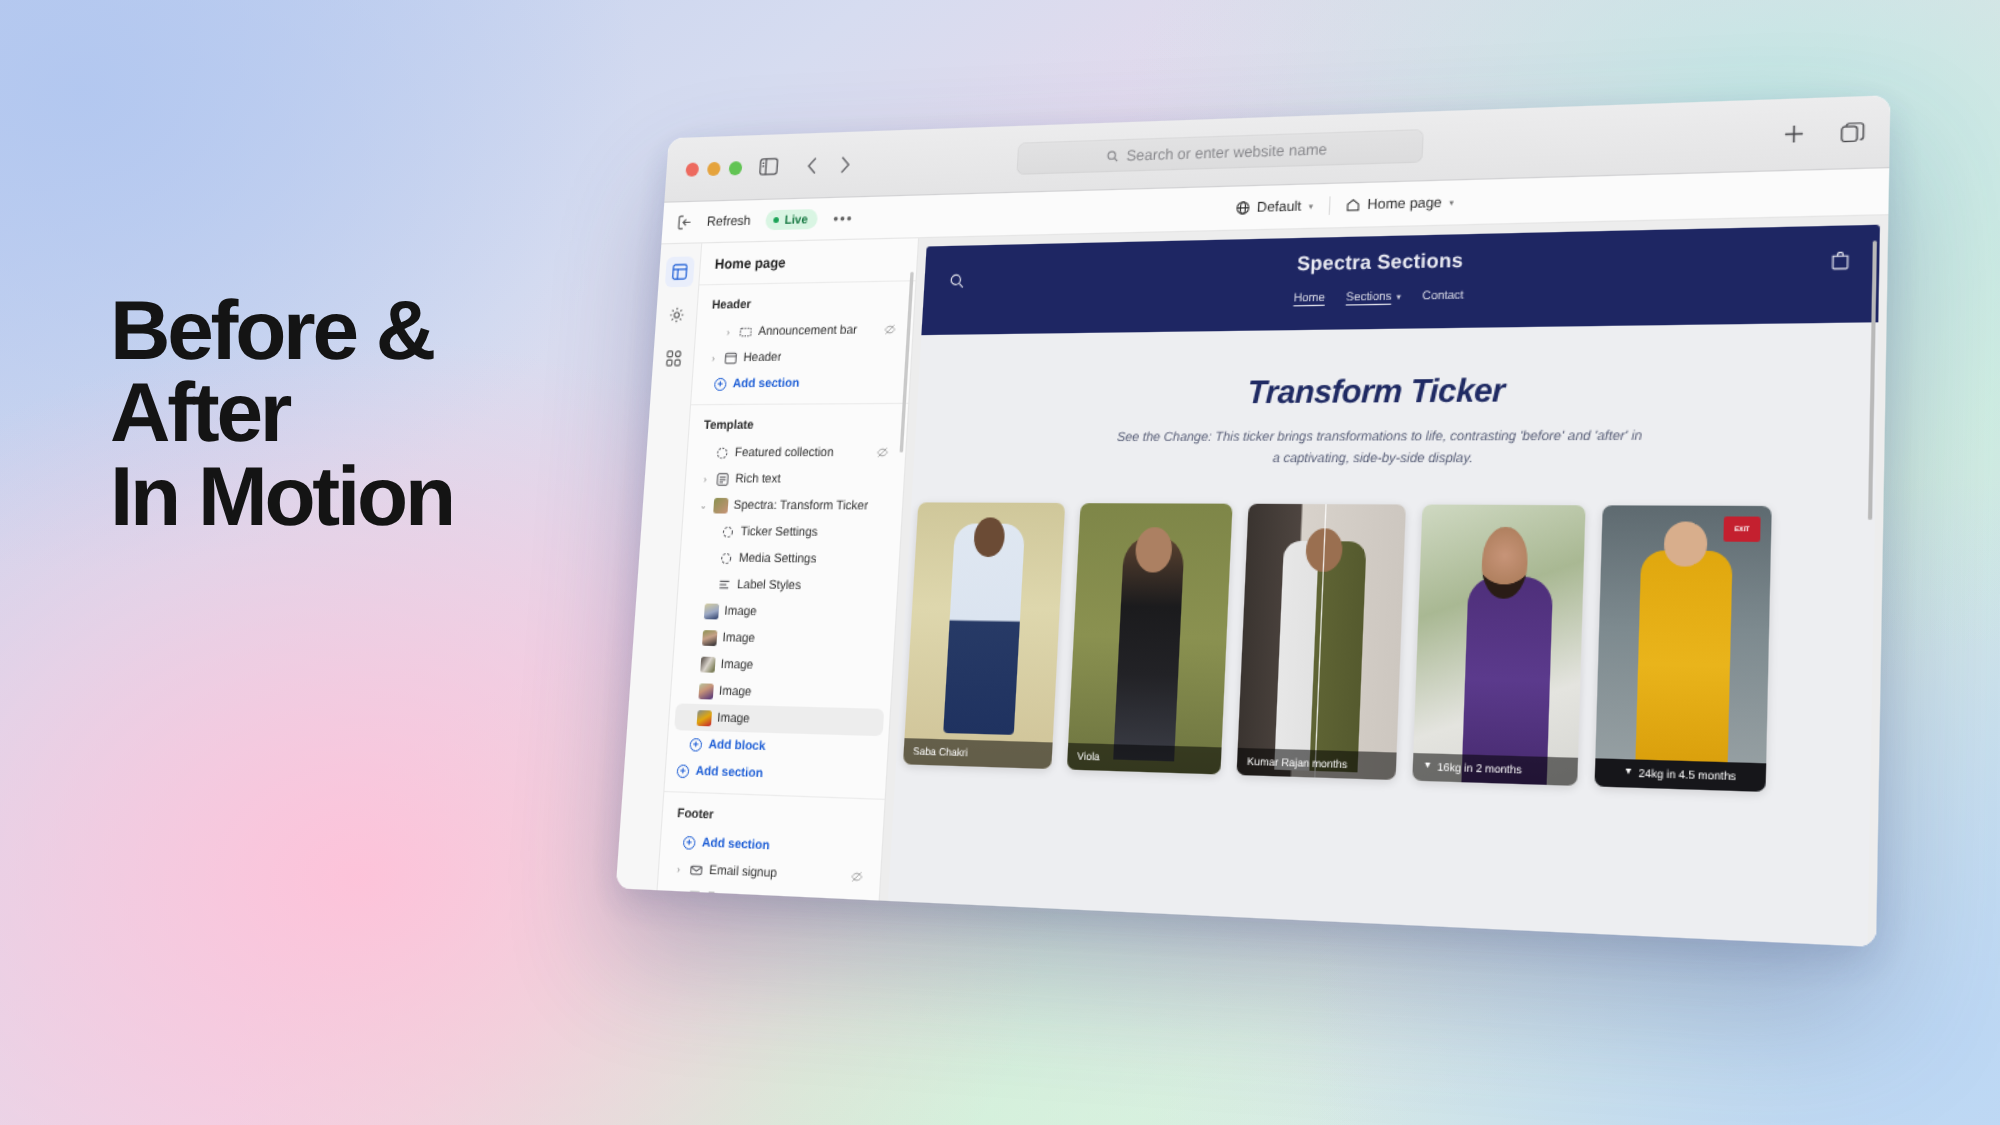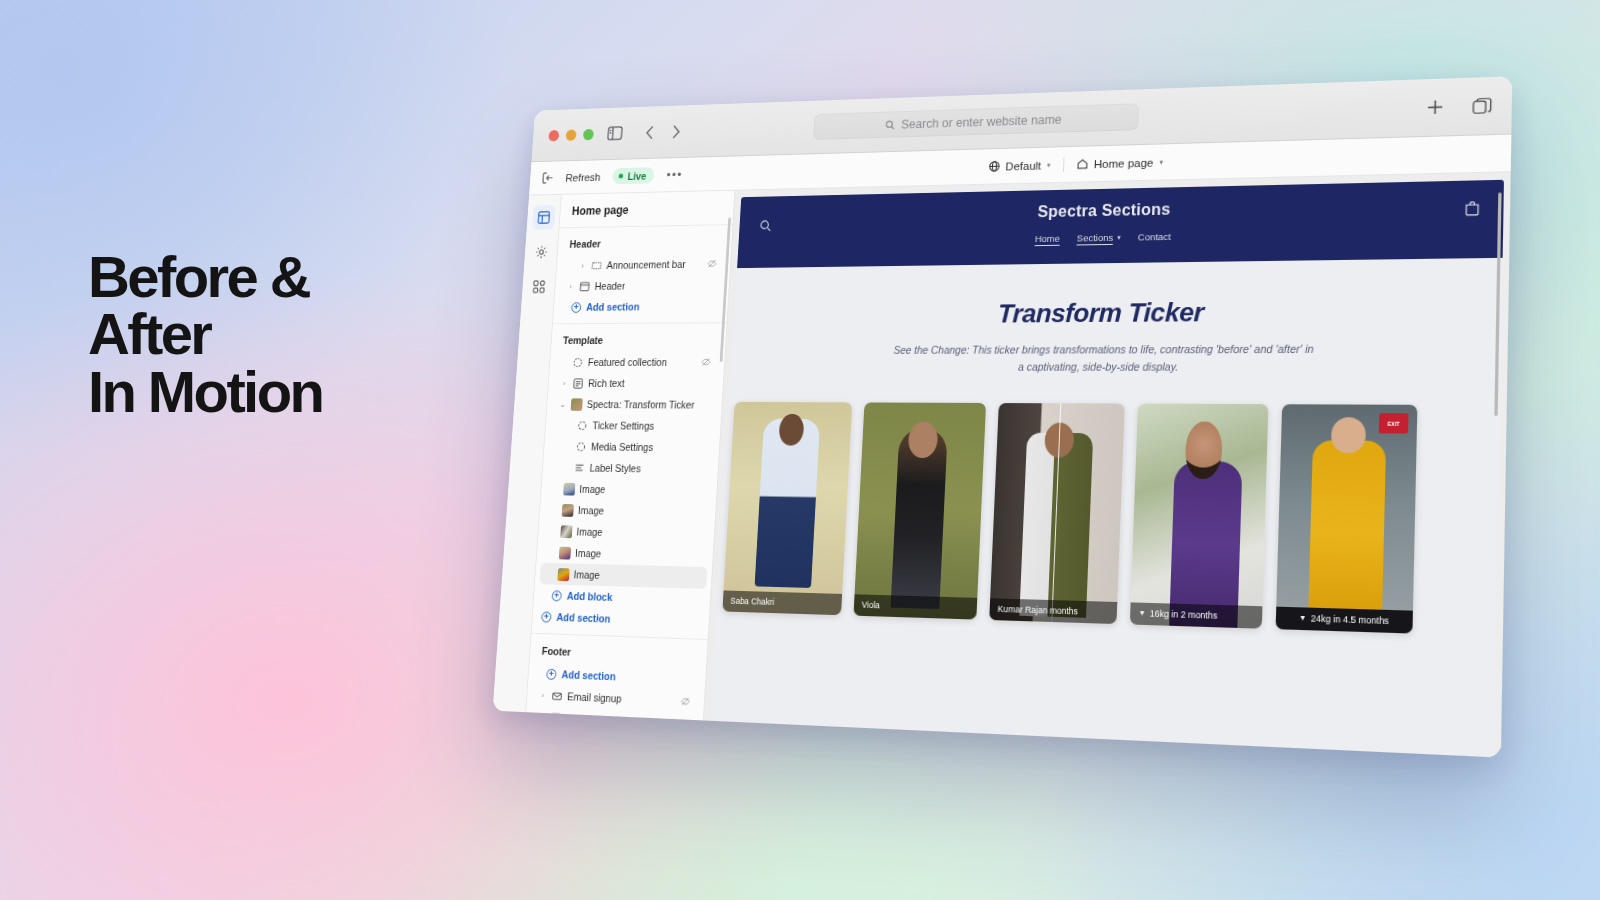--- a/index.html
+++ b/index.html
@@ -20,27 +20,26 @@
       radial-gradient(ellipse 700px 600px at 4% 8%, rgba(176,198,240,0.85) 0%, rgba(176,198,240,0) 64%),
       radial-gradient(ellipse 800px 700px at 97% 92%, rgba(186,214,245,0.85) 0%, rgba(186,214,245,0) 64%),
       radial-gradient(ellipse 760px 700px at 64% 50%, rgba(226,216,246,0.70) 0%, rgba(226,216,246,0) 66%),
       linear-gradient(140deg, #bdcdee 0%, #d6dcf0 26%, #efd9e8 52%, #dceee2 74%, #c6dcf1 100%);
   }
 
   
   .headline {
     position: absolute;
     left: 88px; top: 232px;
-    font-size: 58px;
+    font-size: 67px;
     font-weight: 800;
     line-height: 0.99;
     letter-spacing: -2.6px;
     color: #141414;
     white-space: pre-line;
-    margin-top: 16px;
   }
 
   
   .scene {
     position: absolute;
     left: 474px; top: 92px;
     width: 1060px; height: 720px;
     perspective: 2200px;
   }
   .window {

